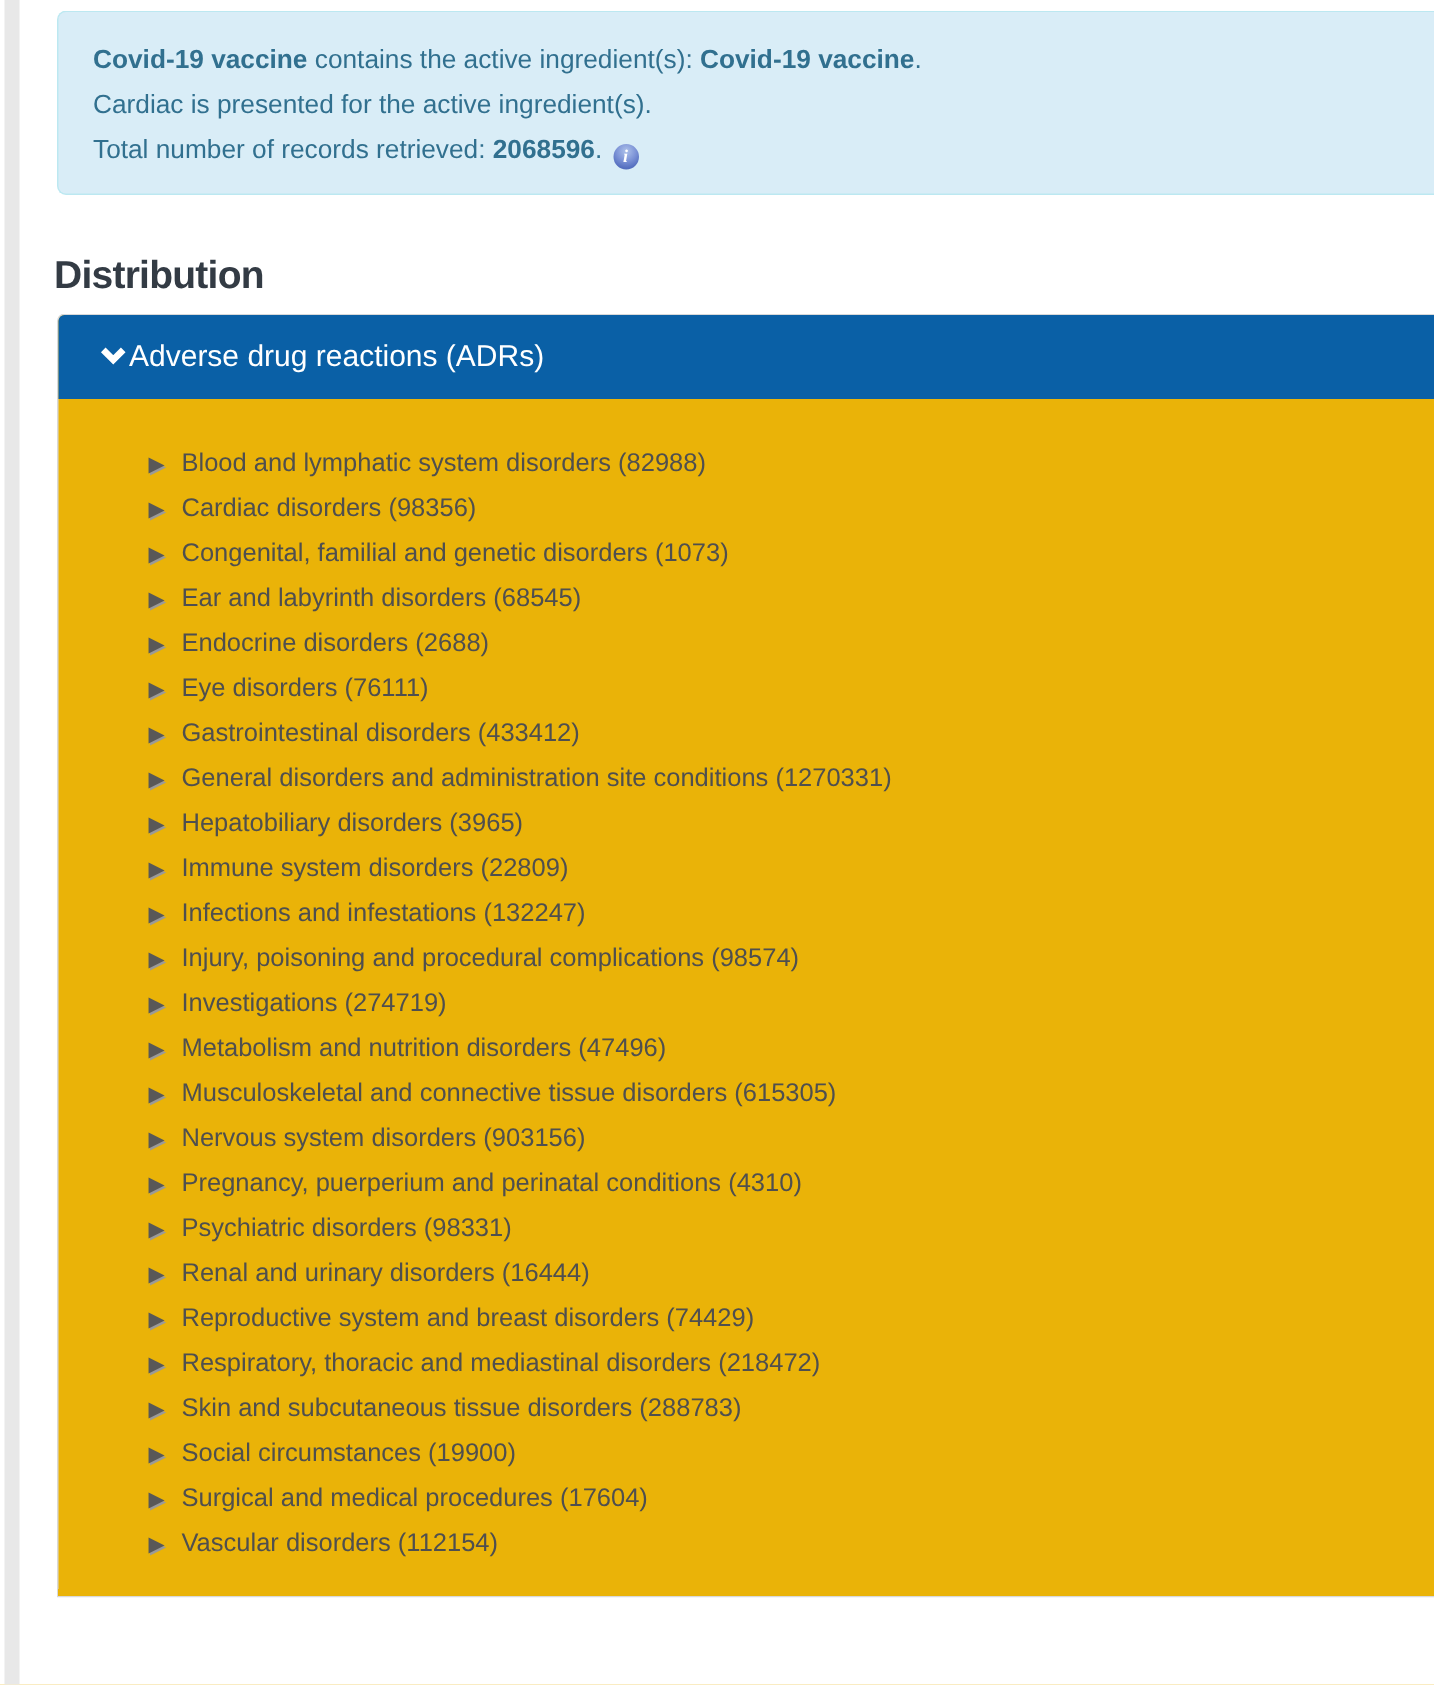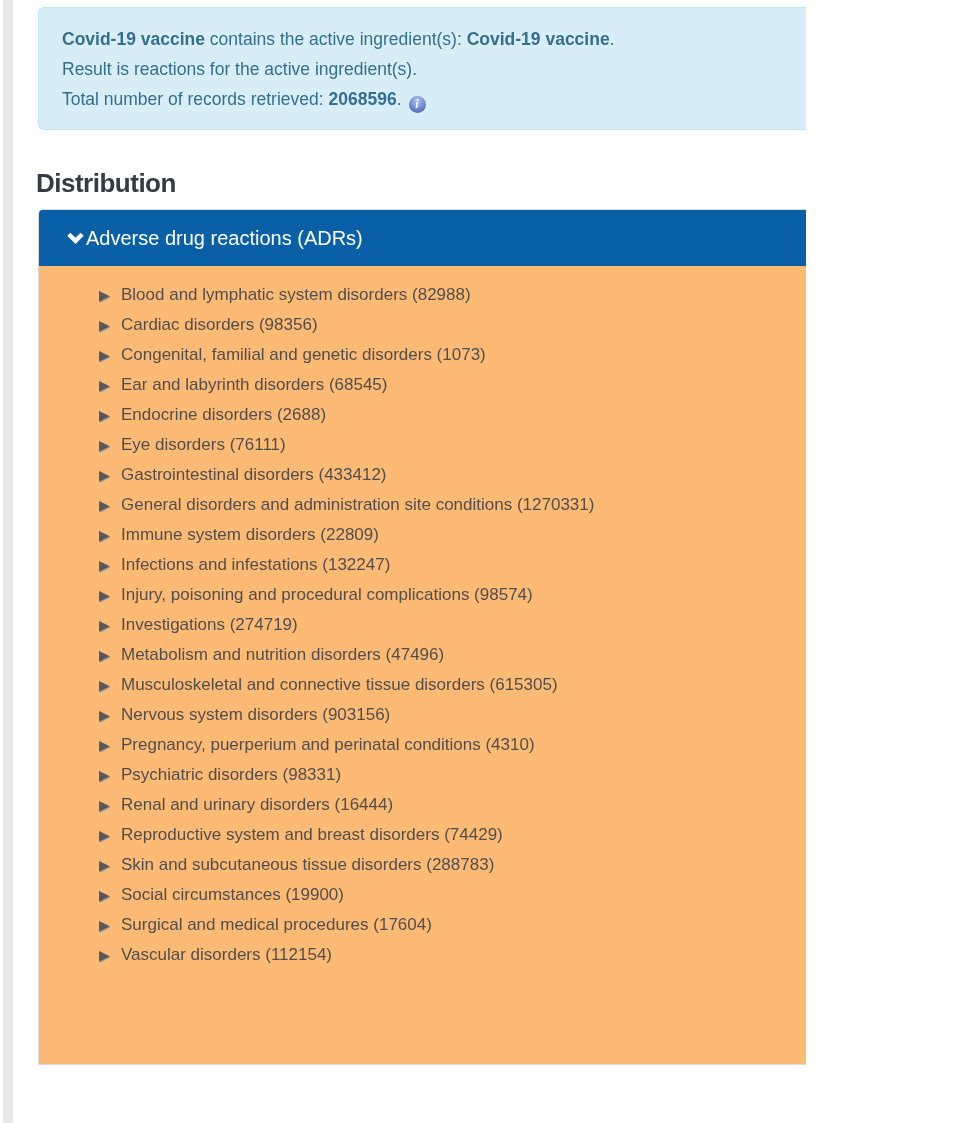--- a/index.html
+++ b/index.html
@@ -16,21 +16,21 @@
     left: 3px;
     top: 0;
     width: 10px;
     height: 1123px;
     background: #e8e8e8;
   }
   .content {
     position: absolute;
     left: 38px;
     top: 0;
-    width: 768px;
+    width: 918px;
   }
   .alert {
     margin-top: 7px;
     background: var(--alert-bg, #d9edf7);
     border: 1px solid var(--alert-border, #bce8f1);
     border-right: none;
     border-radius: 6px 0 0 6px;
     color: var(--alert-text, #31708f);
     padding: 16px 20px 15px 23px;
     font-size: 17.5px;
@@ -62,41 +62,41 @@
     letter-spacing: -0.5px;
     color: #333b44;
     line-height: 30px;
   }
   .panel {
     margin-top: 11px;
     border: 1px solid #d9d9d9;
     border-right: none;
     border-radius: 5px 0 0 0;
     min-height: 854px;
-    background: #fdba74;
+    background: #eab308;
   }
   .panel-header {
     background: var(--header-blue, #0a60a6);
     color: #ffffff;
     height: 56px;
     line-height: 56px;
     padding-left: 27px;
     font-size: 20px;
     border-radius: 4px 0 0 0;
     cursor: pointer;
     white-space: nowrap;
   }
   .panel-header svg {
     vertical-align: -3px;
     margin-right: 1px;
   }
   ul.adr-list {
     list-style: none;
     margin: 0;
-    padding: 14px 0 0 60px;
+    padding: 28px 0 0 60px;
   }
   li.adr-item {
     height: 30px;
     line-height: 30px;
     font-size: 17px;
     color: var(--list-text, #4f4f4f);
     white-space: nowrap;
     cursor: pointer;
   }
   li.adr-item .tri {
@@ -109,52 +109,54 @@
 </style>
 </head>
 <body>
 
 <div class="left-gutter"></div>
 
 <div class="content">
 
   <div class="alert">
     <p><strong>Covid-19 vaccine</strong><span> contains the active ingredient(s): </span><strong>Covid-19 vaccine</strong><span>.</span></p>
-    <p>Result is reactions for the active ingredient(s).</p>
+    <p>Cardiac is presented for the active ingredient(s).</p>
     <p><span>Total number of records retrieved: </span><strong>2068596</strong><span>.</span><span class="info-icon">i</span></p>
   </div>
 
   <h2 class="section-title">Distribution</h2>
 
   <div class="panel">
     <div class="panel-header">
       <svg width="19" height="19" viewBox="0 0 20 20">
         <path d="M3 5.5 L10 12.5 L17 5.5" fill="none" stroke="#ffffff" stroke-width="4.6" stroke-linejoin="miter"></path>
       </svg><span>Adverse drug reactions (ADRs)</span>
     </div>
     <ul class="adr-list">
         <li class="adr-item"><span class="tri">▶</span><span>Blood and lymphatic system disorders (82988)</span></li>
         <li class="adr-item"><span class="tri">▶</span><span>Cardiac disorders (98356)</span></li>
         <li class="adr-item"><span class="tri">▶</span><span>Congenital, familial and genetic disorders (1073)</span></li>
         <li class="adr-item"><span class="tri">▶</span><span>Ear and labyrinth disorders (68545)</span></li>
         <li class="adr-item"><span class="tri">▶</span><span>Endocrine disorders (2688)</span></li>
         <li class="adr-item"><span class="tri">▶</span><span>Eye disorders (76111)</span></li>
         <li class="adr-item"><span class="tri">▶</span><span>Gastrointestinal disorders (433412)</span></li>
         <li class="adr-item"><span class="tri">▶</span><span>General disorders and administration site conditions (1270331)</span></li>
+        <li class="adr-item"><span class="tri">▶</span><span>Hepatobiliary disorders (3965)</span></li>
         <li class="adr-item"><span class="tri">▶</span><span>Immune system disorders (22809)</span></li>
         <li class="adr-item"><span class="tri">▶</span><span>Infections and infestations (132247)</span></li>
         <li class="adr-item"><span class="tri">▶</span><span>Injury, poisoning and procedural complications (98574)</span></li>
         <li class="adr-item"><span class="tri">▶</span><span>Investigations (274719)</span></li>
         <li class="adr-item"><span class="tri">▶</span><span>Metabolism and nutrition disorders (47496)</span></li>
         <li class="adr-item"><span class="tri">▶</span><span>Musculoskeletal and connective tissue disorders (615305)</span></li>
         <li class="adr-item"><span class="tri">▶</span><span>Nervous system disorders (903156)</span></li>
         <li class="adr-item"><span class="tri">▶</span><span>Pregnancy, puerperium and perinatal conditions (4310)</span></li>
         <li class="adr-item"><span class="tri">▶</span><span>Psychiatric disorders (98331)</span></li>
         <li class="adr-item"><span class="tri">▶</span><span>Renal and urinary disorders (16444)</span></li>
         <li class="adr-item"><span class="tri">▶</span><span>Reproductive system and breast disorders (74429)</span></li>
+        <li class="adr-item"><span class="tri">▶</span><span>Respiratory, thoracic and mediastinal disorders (218472)</span></li>
         <li class="adr-item"><span class="tri">▶</span><span>Skin and subcutaneous tissue disorders (288783)</span></li>
         <li class="adr-item"><span class="tri">▶</span><span>Social circumstances (19900)</span></li>
         <li class="adr-item"><span class="tri">▶</span><span>Surgical and medical procedures (17604)</span></li>
         <li class="adr-item"><span class="tri">▶</span><span>Vascular disorders (112154)</span></li>
       </ul>
   </div>
 
 </div>
 
 </body></html>

